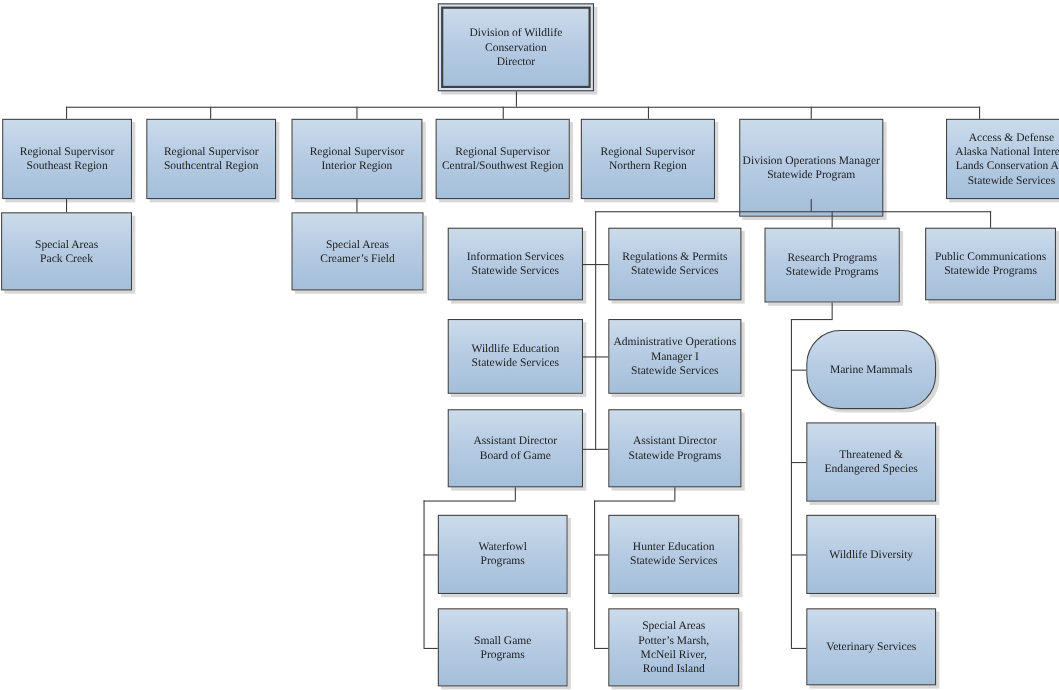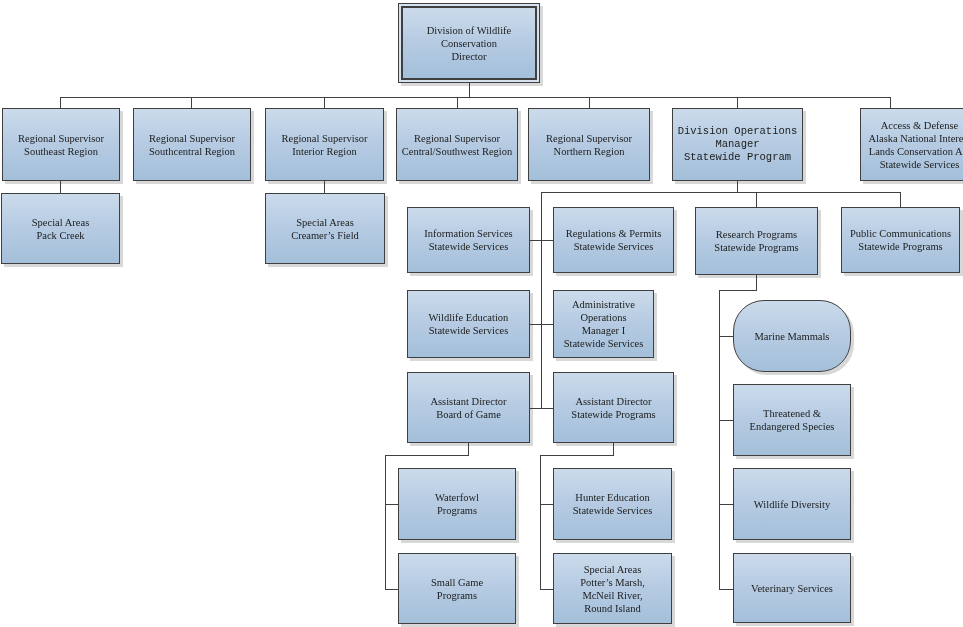--- a/index.html
+++ b/index.html
@@ -55,21 +55,21 @@
 Interior Region</span>
     </div>
   <div class="box" style="left:396px;top:108px;width:122px;height:73px;">
       <span class="lbl">Regional Supervisor
 Central/Southwest Region</span>
     </div>
   <div class="box" style="left:528px;top:108px;width:122px;height:73px;">
       <span class="lbl">Regional Supervisor
 Northern Region</span>
     </div>
-  <div class="box" style="left:672px;top:108px;width:131px;height:73px;font-family:Liberation Mono, monospace;">
+  <div class="box" style="left:672px;top:108px;width:131px;height:89px;">
       <span class="lbl">Division Operations Manager
 Statewide Program</span>
     </div>
   <div class="box" style="left:860px;top:108px;width:119px;height:73px;">
       <span class="lbl">Access &amp; Defense
 Alaska National Interest
 Lands Conservation Act
 Statewide Services</span>
     </div>
 
@@ -87,21 +87,21 @@
 Statewide Services</span>
     </div>
   <div class="box" style="left:553px;top:207px;width:121px;height:66px;">
       <span class="lbl">Regulations &amp; Permits
 Statewide Services</span>
     </div>
   <div class="box" style="left:407px;top:290px;width:123px;height:68px;">
       <span class="lbl">Wildlife Education
 Statewide Services</span>
     </div>
-  <div class="box" style="left:553px;top:290px;width:101px;height:68px;">
+  <div class="box" style="left:553px;top:290px;width:121px;height:68px;">
       <span class="lbl">Administrative Operations
 Manager I
 Statewide Services</span>
     </div>
   <div class="box" style="left:407px;top:372px;width:123px;height:71px;">
       <span class="lbl">Assistant Director
 Board of Game</span>
     </div>
   <div class="box" style="left:553px;top:372px;width:121px;height:71px;">
       <span class="lbl">Assistant Director

